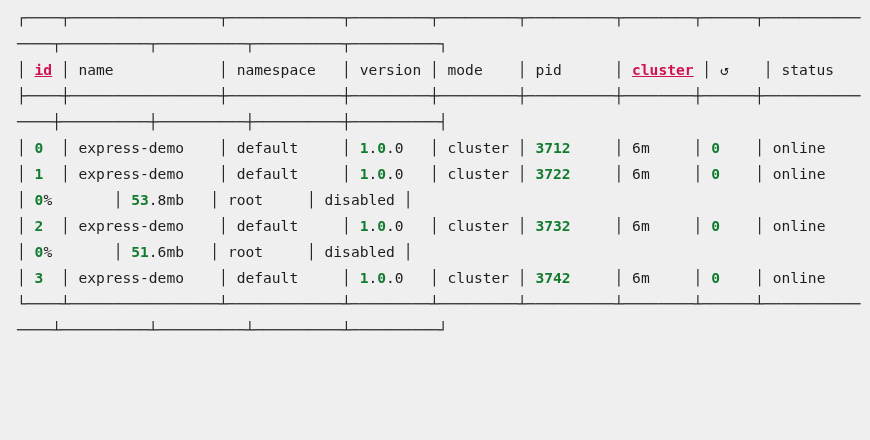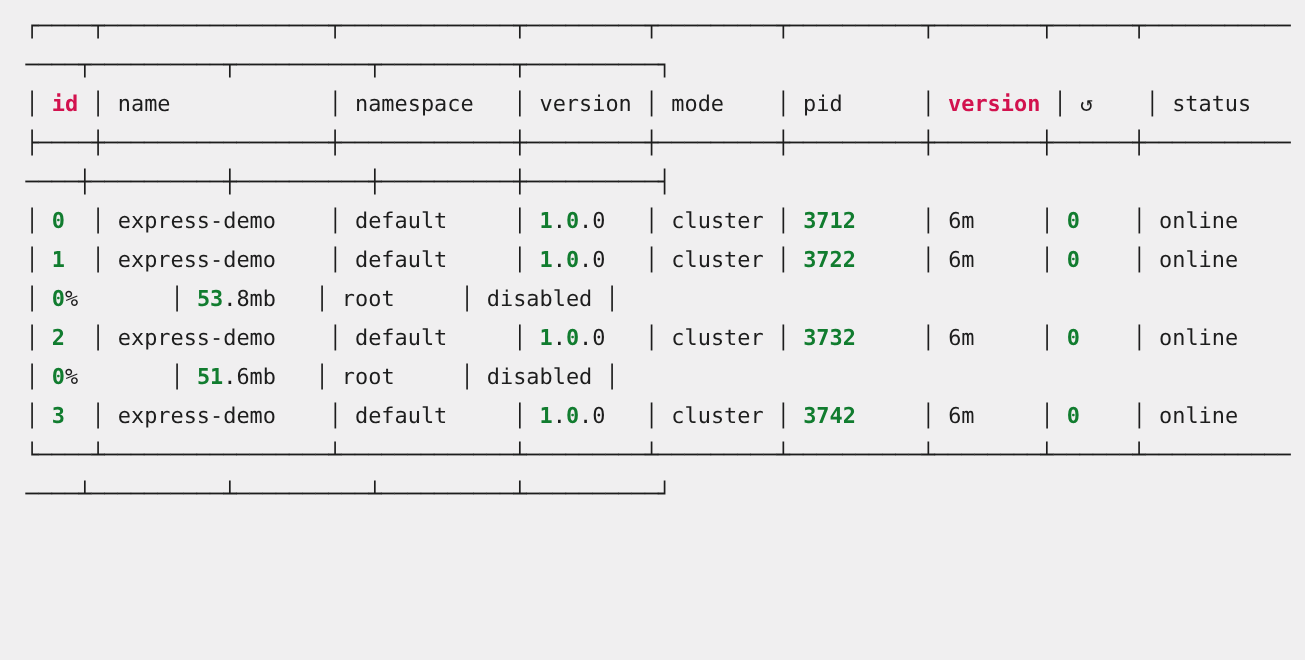--- a/index.html
+++ b/index.html
@@ -15,30 +15,30 @@
   }
   .line{
     white-space:pre;
     font-size:14.6px;
     line-height:26px;
     height:26px;
     color:#1d1d1d;
   }
   .seg-t{color:#1d1d1d;font-weight:400;}
   .seg-g{color:#117c2f;font-weight:700;}
-  .seg-r{color:#d2124e;font-weight:700;}
+  .seg-r{color:#d2124e;font-weight:700;text-decoration:underline;}
 </style>
 </head>
 <body>
 
 <div class="terminal">
   <div>
       <div class="line"><span class="seg-t">┌────┬─────────────────┬─────────────┬─────────┬─────────┬──────────┬────────┬──────┬───────────</span></div>
       <div class="line"><span class="seg-t">────┬──────────┬──────────┬──────────┬──────────┐</span></div>
-      <div class="line"><span class="seg-t">│ </span><span class="seg-r">id</span><span class="seg-t"> │ name            │ namespace   │ version │ mode    │ pid      │ </span><span class="seg-r">version</span><span class="seg-t"> │ ↺    │ status    </span></div>
+      <div class="line"><span class="seg-t">│ </span><span class="seg-r">id</span><span class="seg-t"> │ name            │ namespace   │ version │ mode    │ pid      │ </span><span class="seg-r">cluster</span><span class="seg-t"> │ ↺    │ status    </span></div>
       <div class="line"><span class="seg-t">├────┼─────────────────┼─────────────┼─────────┼─────────┼──────────┼────────┼──────┼───────────</span></div>
       <div class="line"><span class="seg-t">────┼──────────┼──────────┼──────────┼──────────┤</span></div>
       <div class="line"><span class="seg-t">│ </span><span class="seg-g">0</span><span class="seg-t">  │ express-demo    │ default     │ </span><span class="seg-g">1</span><span class="seg-t">.</span><span class="seg-g">0</span><span class="seg-t">.0   │ cluster │ </span><span class="seg-g">3712</span><span class="seg-t">     │ 6m     │ </span><span class="seg-g">0</span><span class="seg-t">    │ online    </span></div>
       <div class="line"><span class="seg-t">│ </span><span class="seg-g">1</span><span class="seg-t">  │ express-demo    │ default     │ </span><span class="seg-g">1</span><span class="seg-t">.</span><span class="seg-g">0</span><span class="seg-t">.0   │ cluster │ </span><span class="seg-g">3722</span><span class="seg-t">     │ 6m     │ </span><span class="seg-g">0</span><span class="seg-t">    │ online    </span></div>
       <div class="line"><span class="seg-t">│ </span><span class="seg-g">0</span><span class="seg-t">%       │ </span><span class="seg-g">53</span><span class="seg-t">.8mb   │ root     │ disabled │</span></div>
       <div class="line"><span class="seg-t">│ </span><span class="seg-g">2</span><span class="seg-t">  │ express-demo    │ default     │ </span><span class="seg-g">1</span><span class="seg-t">.</span><span class="seg-g">0</span><span class="seg-t">.0   │ cluster │ </span><span class="seg-g">3732</span><span class="seg-t">     │ 6m     │ </span><span class="seg-g">0</span><span class="seg-t">    │ online    </span></div>
       <div class="line"><span class="seg-t">│ </span><span class="seg-g">0</span><span class="seg-t">%       │ </span><span class="seg-g">51</span><span class="seg-t">.6mb   │ root     │ disabled │</span></div>
       <div class="line"><span class="seg-t">│ </span><span class="seg-g">3</span><span class="seg-t">  │ express-demo    │ default     │ </span><span class="seg-g">1</span><span class="seg-t">.</span><span class="seg-g">0</span><span class="seg-t">.0   │ cluster │ </span><span class="seg-g">3742</span><span class="seg-t">     │ 6m     │ </span><span class="seg-g">0</span><span class="seg-t">    │ online    </span></div>
       <div class="line"><span class="seg-t">└────┴─────────────────┴─────────────┴─────────┴─────────┴──────────┴────────┴──────┴───────────</span></div>
       <div class="line"><span class="seg-t">────┴──────────┴──────────┴──────────┴──────────┘</span></div>

